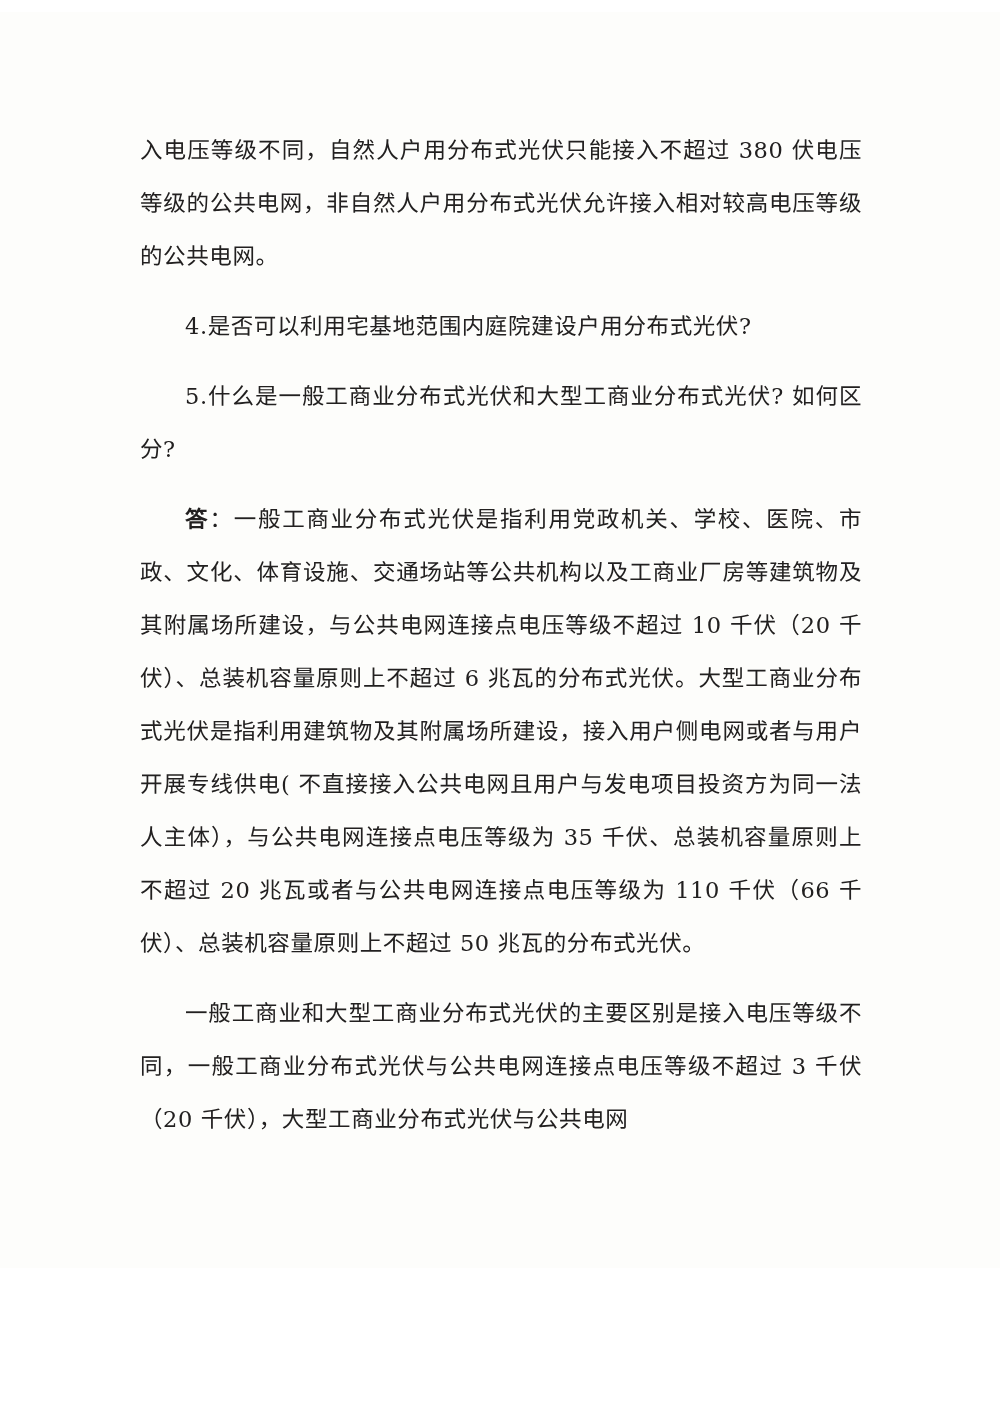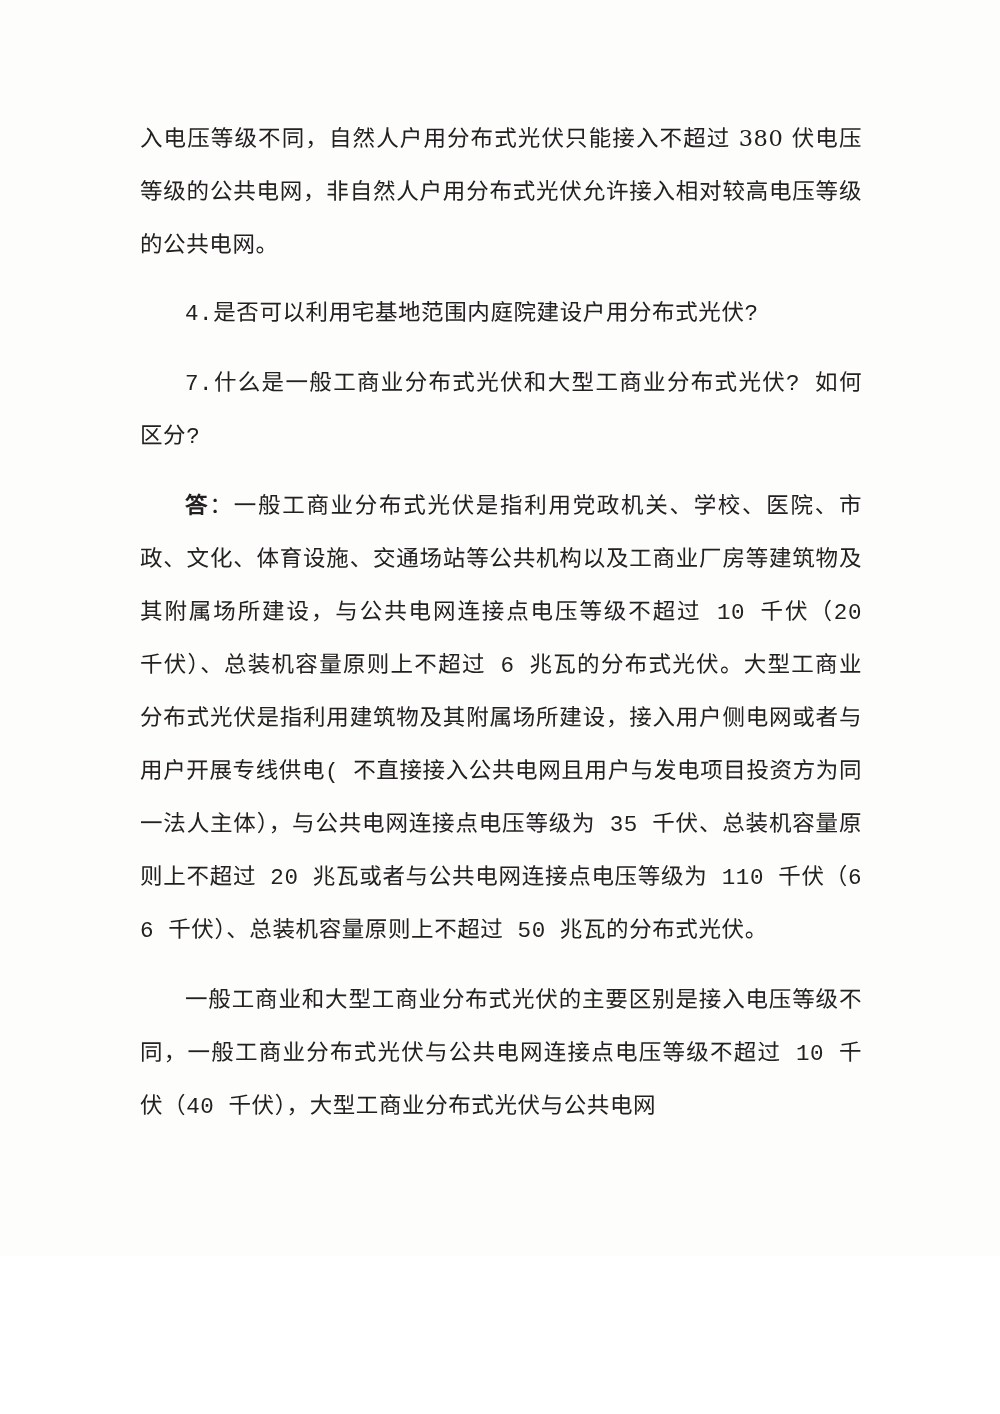--- a/index.html
+++ b/index.html
@@ -4,21 +4,21 @@
 <style>
   html, body {
     margin: 0;
     padding: 0;
     background: #ffffff;
   }
   .page {
     position: relative;
     width: 1000px;
     height: 1256px;
-    margin: 0 auto;
+    margin: 12px auto;
     background: #fdfdfb;
     box-sizing: border-box;
     overflow: hidden;
   }
   .content {
     position: absolute;
     left: 140px;
     top: 112px;
     width: 722px;
   }
@@ -29,21 +29,20 @@
     color: #222020;
     text-align: justify;
     text-justify: inter-ideograph;
     letter-spacing: 0.6px;
     margin: 0 0 0 0;
     white-space: pre-wrap;
     word-break: break-all;
   }
   .para.indent {
     text-indent: 45px;
-    font-family: Liberation Mono, monospace;
   }
   .para.gap {
     margin-top: 17px;
   }
   .answer-lead {
     font-weight: bold;
     letter-spacing: 1px;
   }
   .pagenum {
     position: absolute;
@@ -60,22 +59,22 @@
 <body>
 
 <div class="page">
   <div class="content">
 
     <p class="para">入电压等级不同，自然人户用分布式光伏只能接入不超过 380 伏电压等级的公共电网，非自然人户用分布式光伏允许接入相对较高电压等级的公共电网。</p>
 
     <p class="para indent gap">4.是否可以利用宅基地范围内庭院建设户用分布式光伏?</p>
 
 
-    <p class="para indent gap">7.什么是一般工商业分布式光伏和大型工商业分布式光伏? 如何区分?</p>
+    <p class="para indent gap">5.什么是一般工商业分布式光伏和大型工商业分布式光伏? 如何区分?</p>
 
     <p class="para indent gap"><span class="answer-lead">答</span><span>：一般工商业分布式光伏是指利用党政机关、学校、医院、市政、文化、体育设施、交通场站等公共机构以及工商业厂房等建筑物及其附属场所建设，与公共电网连接点电压等级不超过 10 千伏（20 千伏）、总装机容量原则上不超过 6 兆瓦的分布式光伏。大型工商业分布式光伏是指利用建筑物及其附属场所建设，接入用户侧电网或者与用户开展专线供电( 不直接接入公共电网且用户与发电项目投资方为同一法人主体），与公共电网连接点电压等级为 35 千伏、总装机容量原则上不超过 20 兆瓦或者与公共电网连接点电压等级为 110 千伏（66 千伏）、总装机容量原则上不超过 50 兆瓦的分布式光伏。</span></p>
 
-    <p class="para indent gap">一般工商业和大型工商业分布式光伏的主要区别是接入电压等级不同，一般工商业分布式光伏与公共电网连接点电压等级不超过 10 千伏（40 千伏），大型工商业分布式光伏与公共电网</p>
+    <p class="para indent gap">一般工商业和大型工商业分布式光伏的主要区别是接入电压等级不同，一般工商业分布式光伏与公共电网连接点电压等级不超过 3 千伏（20 千伏），大型工商业分布式光伏与公共电网</p>
 
   </div>
 
   <div class="pagenum">2</div>
 </div>
 
 </body></html>

